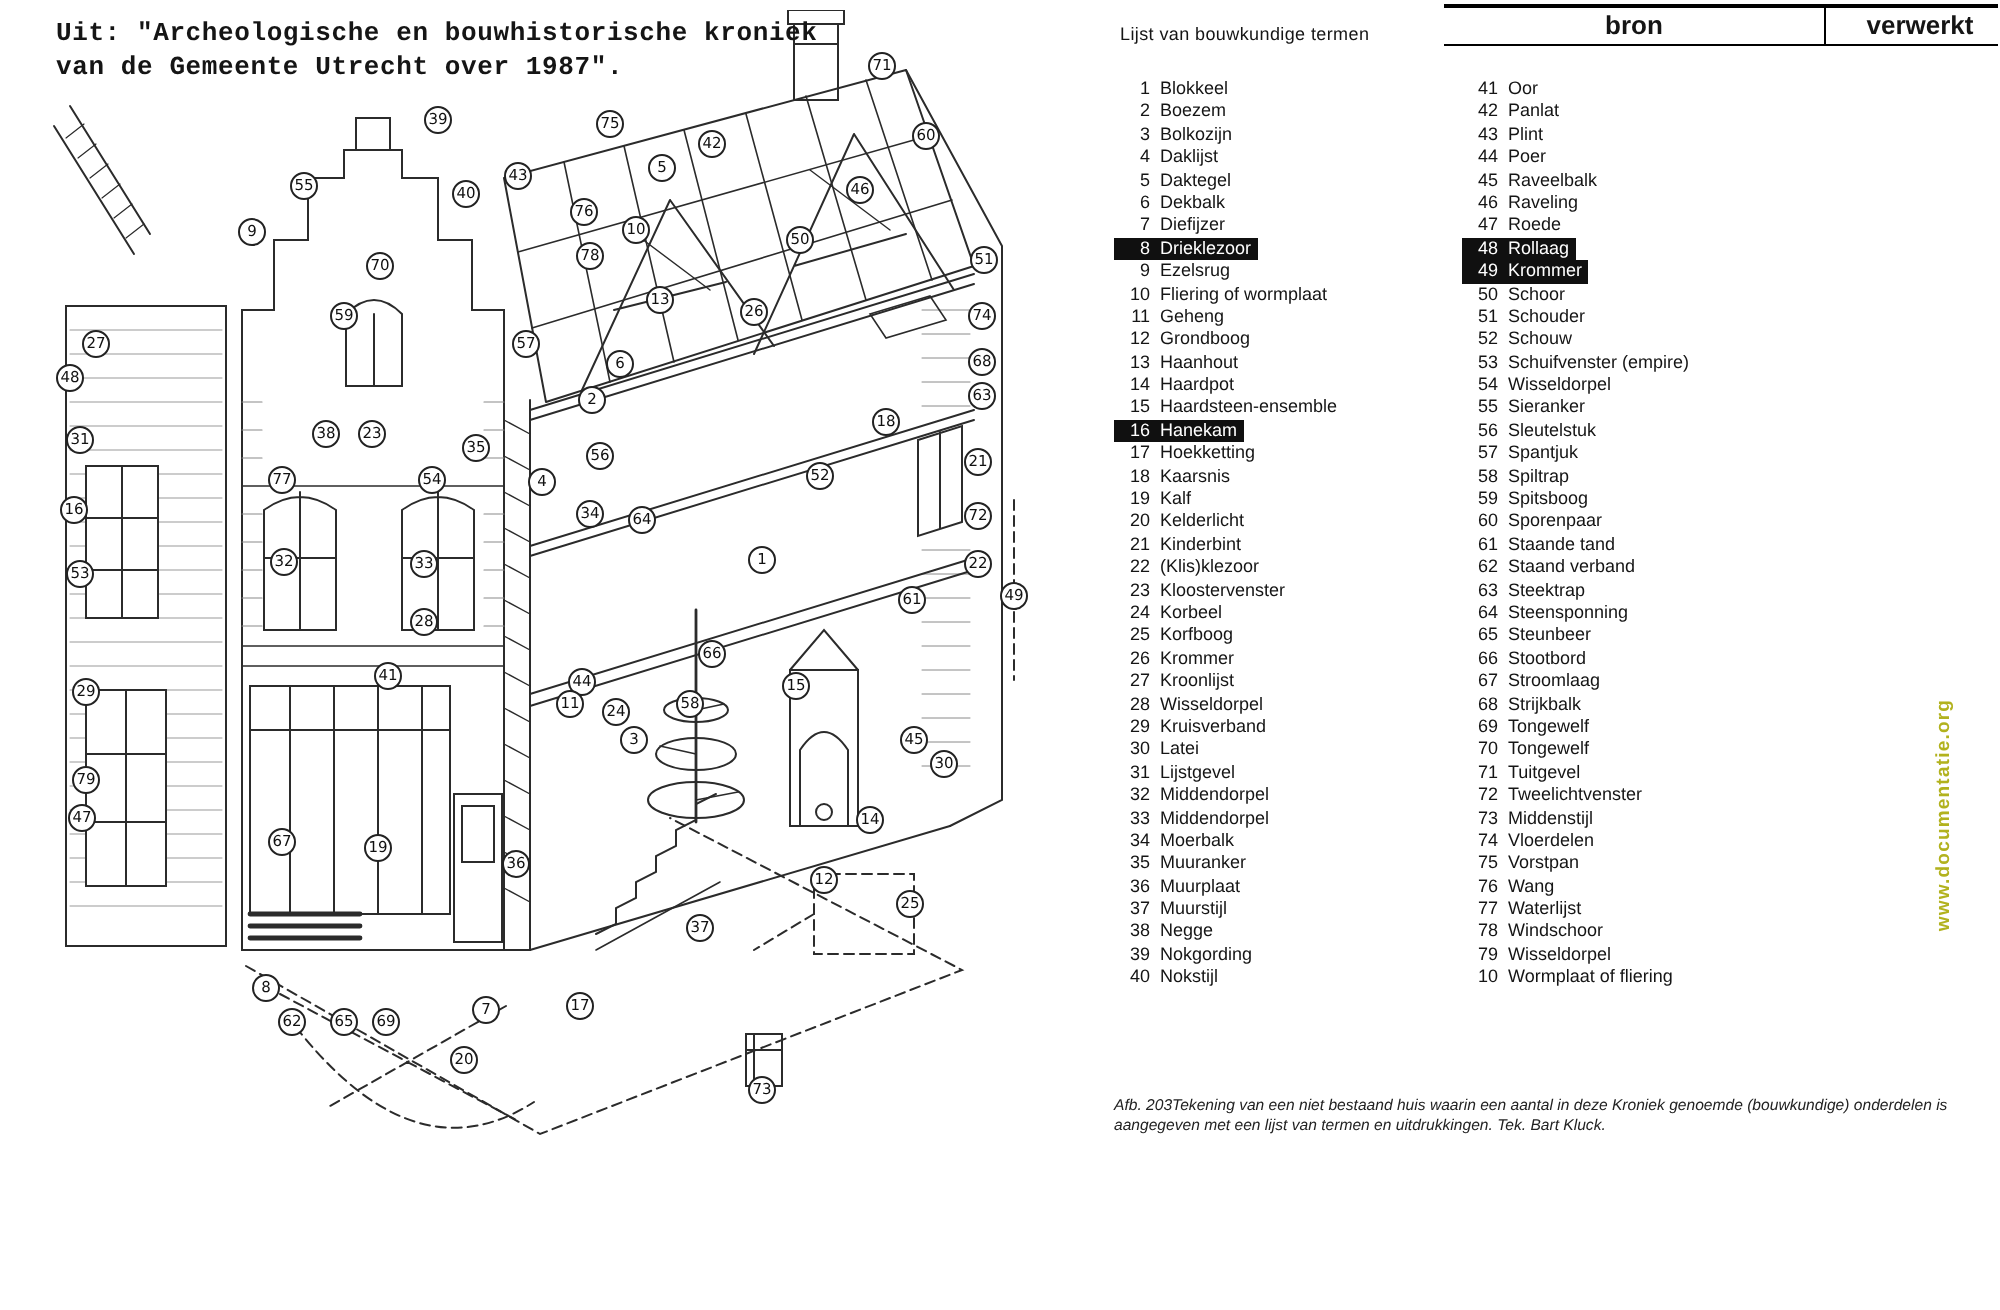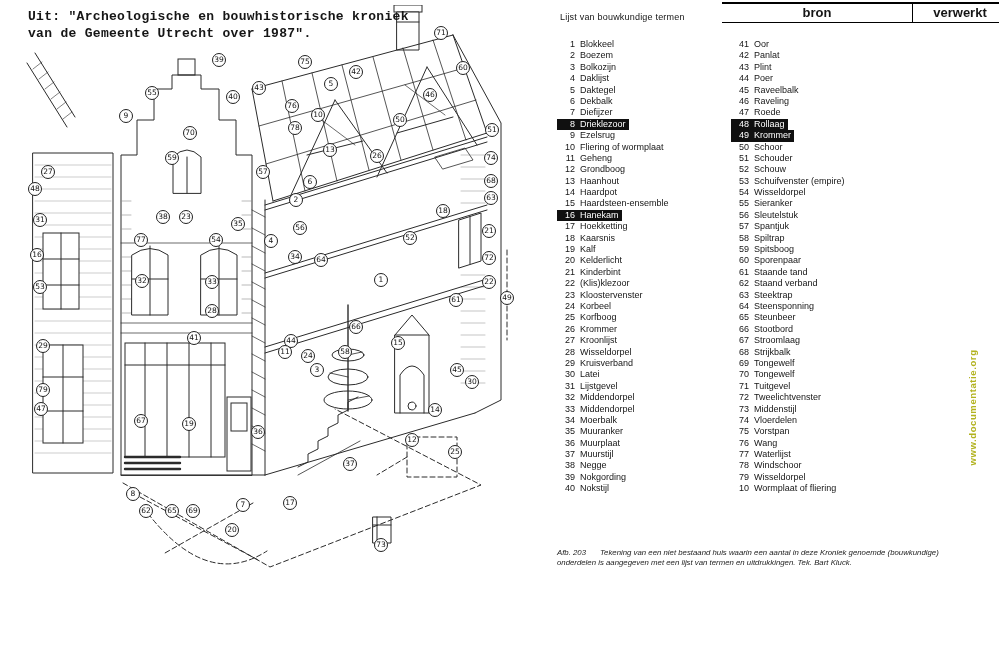--- a/index.html
+++ b/index.html
@@ -39,21 +39,21 @@
     display:flex;width:max-content;align-items:baseline;
     font-size:9px;line-height:11.4px;height:11.4px;
   }
   .term-num{width:18px;text-align:right;margin-right:5px;flex:none;}
   .term-row.hl{background:#101010;color:#fff;padding-right:3px;}
   
   .caption{
     position:absolute;left:557px;top:548px;width:420px;
     font-size:7.8px;line-height:10px;font-style:italic;color:#222;
   }
-  .caption .afb{margin-right:14px;}
+  .caption .afb{}
   
   .watermark{
     position:absolute;left:892px;top:402px;
     transform:rotate(-90deg);transform-origin:center;
     font-size:9.5px;font-weight:bold;letter-spacing:.6px;
     white-space:nowrap;width:160px;text-align:center;
   }
   
   .drawing-wrap{position:absolute;left:15px;top:5px;width:515px;height:600px;}
   .balloon-layer{position:absolute;left:0;top:0;width:1000px;height:655px;pointer-events:none;}

